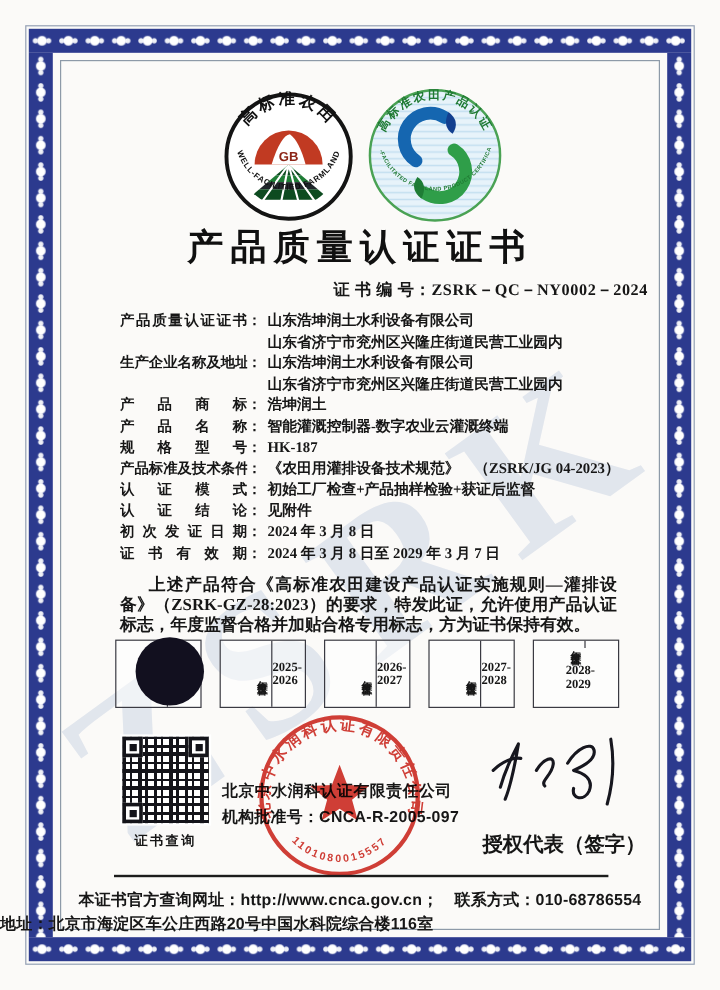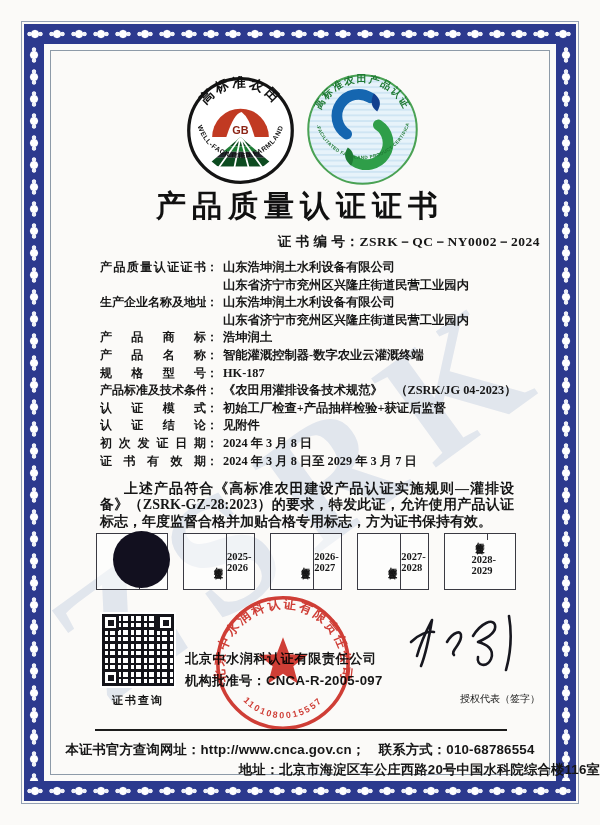--- a/index.html
+++ b/index.html
@@ -78,26 +78,26 @@
   .finder{position:absolute; width:17px; height:17px; background:#fff; border:3px solid #14141a; box-sizing:border-box;}
   .finder::after{content:""; position:absolute; left:2.5px; top:2.5px; width:6px; height:6px; background:#14141a;}
   .finder.tl{left:0; top:0;} .finder.tr{right:0; top:0;} .finder.bl{left:0; bottom:0;}
   .qr-caption{position:absolute; left:100px; top:693px; width:76px; text-align:center; font-size:11px; font-weight:700; letter-spacing:2px;}
 
   .company-line{position:absolute; left:185px; top:650px; font-size:13.2px; font-weight:800; letter-spacing:.5px;}
   .approval-line{position:absolute; left:185px; top:672px; font-size:13.2px; font-weight:800; letter-spacing:.3px;}
 
   .seal{position:absolute; left:204px; top:584px; width:158px; height:158px; mix-blend-mode:multiply; opacity:.92;}
   .signature{position:absolute; left:403px; top:606px; width:132px; height:78px;}
-  .sign-caption{position:absolute; left:400px; top:692px; width:140px; text-align:right; font-size:10px; font-weight:400;}
+  .sign-caption{position:absolute; left:400px; top:692px; width:140px; text-align:center; font-size:17px; font-weight:700;}
 
   
   .divider{position:absolute; left:95px; top:729px; width:412px; height:2px; background:#1c1c1c;}
   .footer1{position:absolute; left:0; top:741px; width:100%; text-align:center; font-size:13.3px; font-weight:800; letter-spacing:.2px;}
-  .footer2{position:absolute; left:0; top:761px; width:100%; text-align:right; font-size:13.3px; font-weight:800; letter-spacing:.2px;}
+  .footer2{position:absolute; left:0; top:761px; width:100%; text-align:left; font-size:13.3px; font-weight:800; letter-spacing:.2px;}
 </style>
 </head>
 <body>
 
 <div class="page">
 
   <div class="hairline-outer"></div>
   <div class="band h top"></div>
   <div class="band h bottom"></div>
   <div class="band v left"></div>

